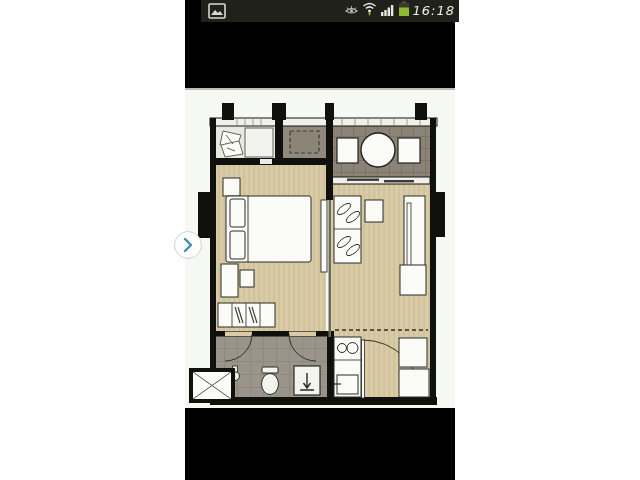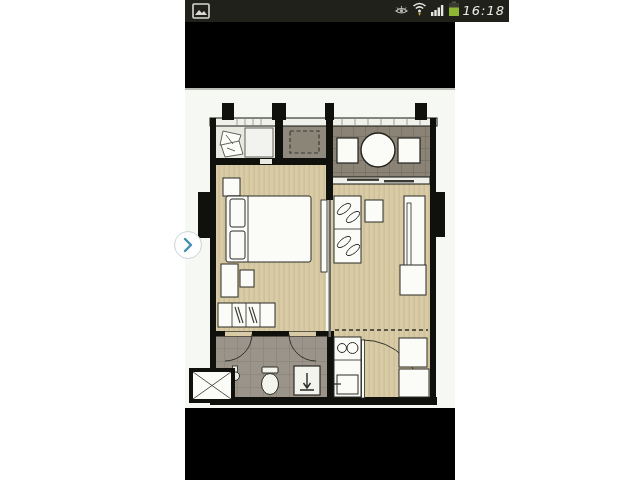--- a/index.html
+++ b/index.html
@@ -1,21 +1,21 @@
 <!DOCTYPE html>
 <html><head>
 <meta charset="utf-8">
 <style>
   html,body{margin:0;padding:0;}
   body{width:640px;height:480px;background:#ffffff;position:relative;overflow:hidden;
        font-family:"DejaVu Sans",sans-serif;}
   .page{position:absolute;inset:0;background:#ffffff;}
   
   .phone{position:absolute;left:185px;top:0;width:270px;height:480px;background:#000;}
-  .status-bar{position:absolute;left:0;top:0;width:324px;height:22px;background:#21211b;
+  .status-bar{position:absolute;left:16px;top:0;width:258px;height:22px;background:#21211b;
               display:flex;align-items:center;}
   .sb-left{position:absolute;left:7px;top:3px;}
   .sb-right{position:absolute;right:4px;top:0;height:22px;display:flex;align-items:center;gap:3px;}
   .sb-time{color:#ecece2;font-size:13px;font-style:italic;letter-spacing:1px;line-height:22px;
            font-family:"DejaVu Sans",sans-serif;}
   .photo{position:absolute;left:0;top:88px;width:270px;height:320px;background:#f5f8f3;
          border-top:2px solid #b9bdb6;box-sizing:border-box;}
   .photo svg{display:block;}
   
   .nav-chevron{position:absolute;left:174px;top:231px;width:26px;height:26px;border-radius:50%;

